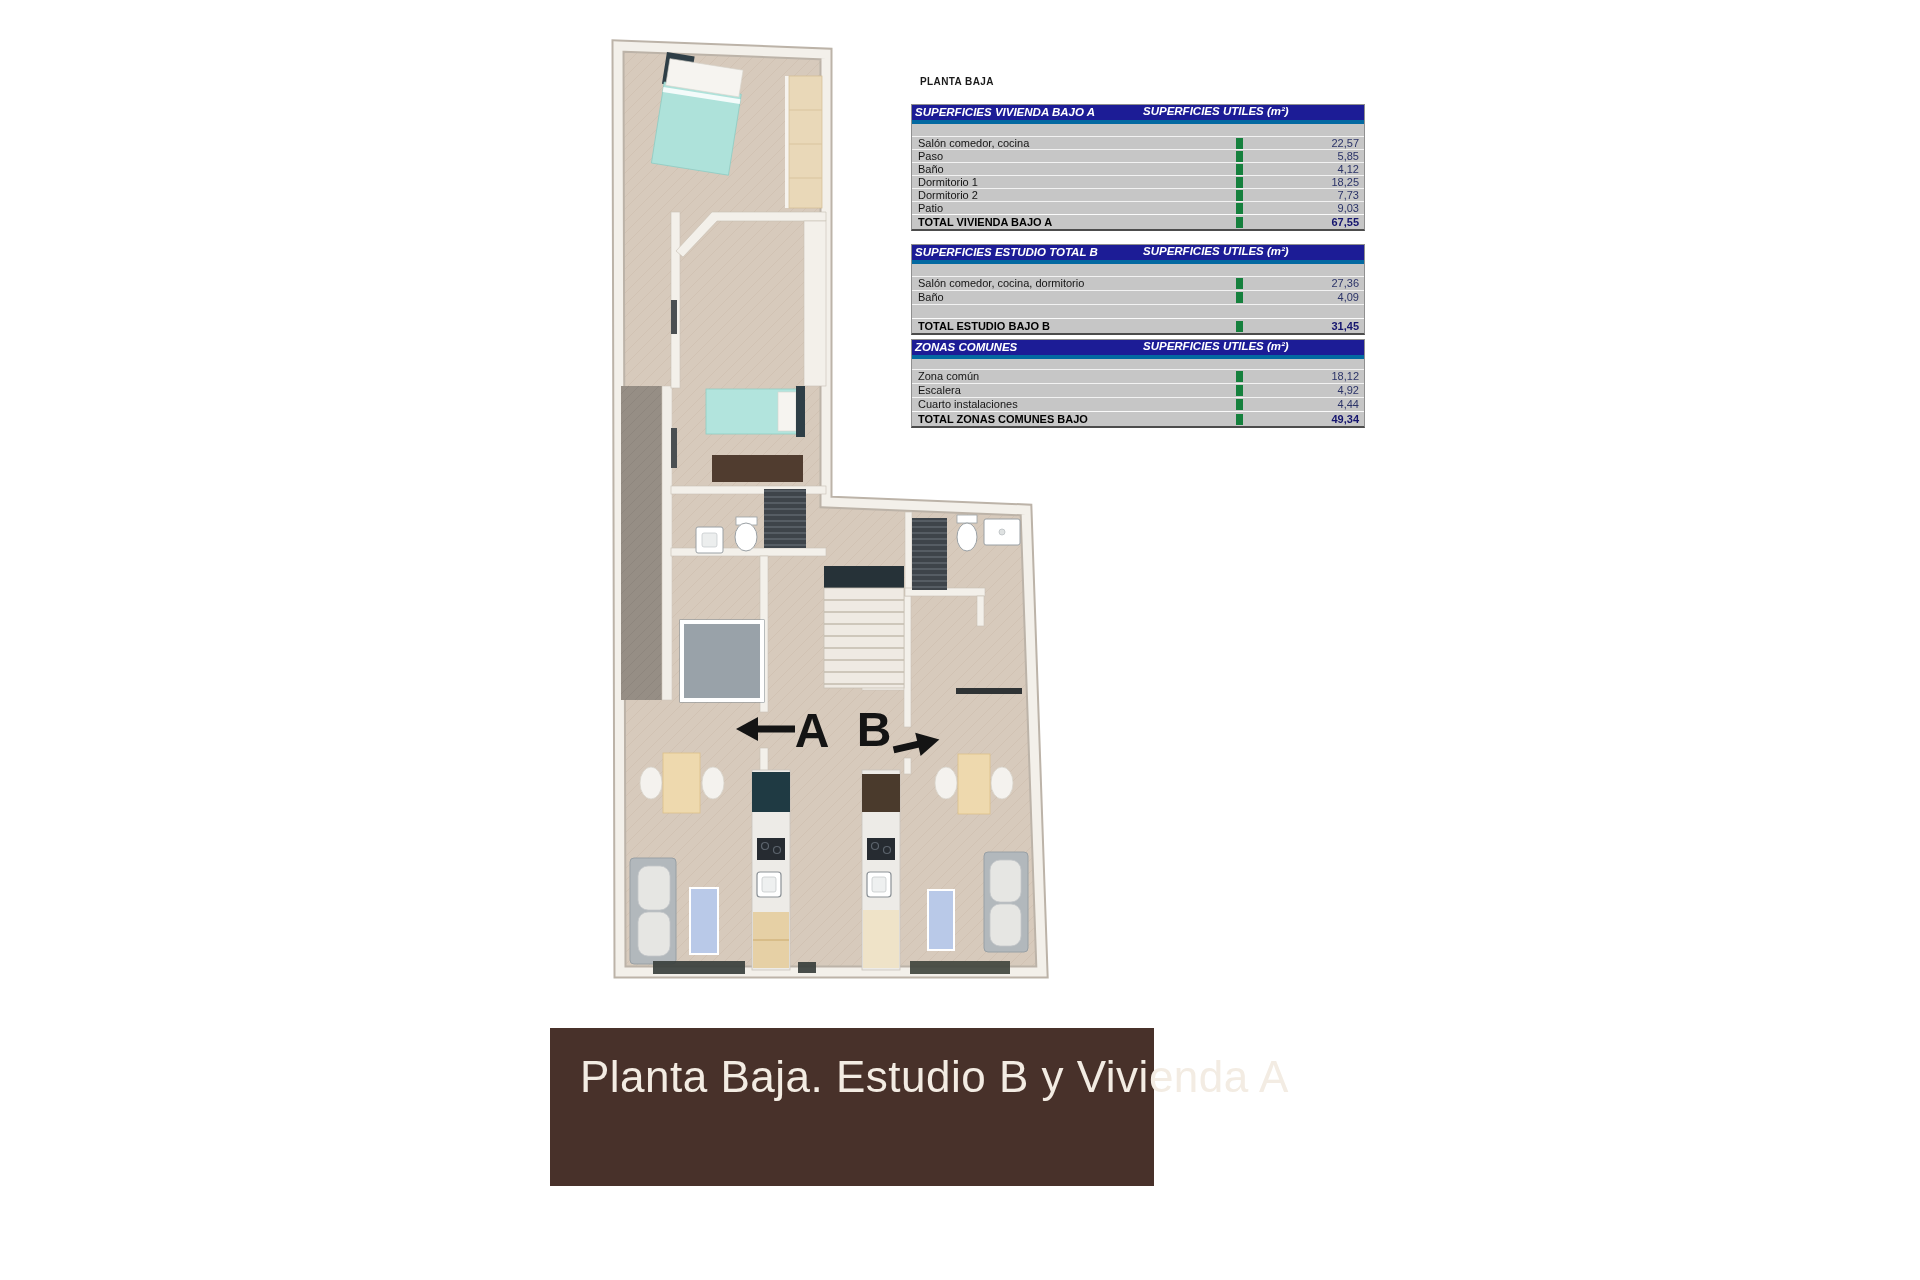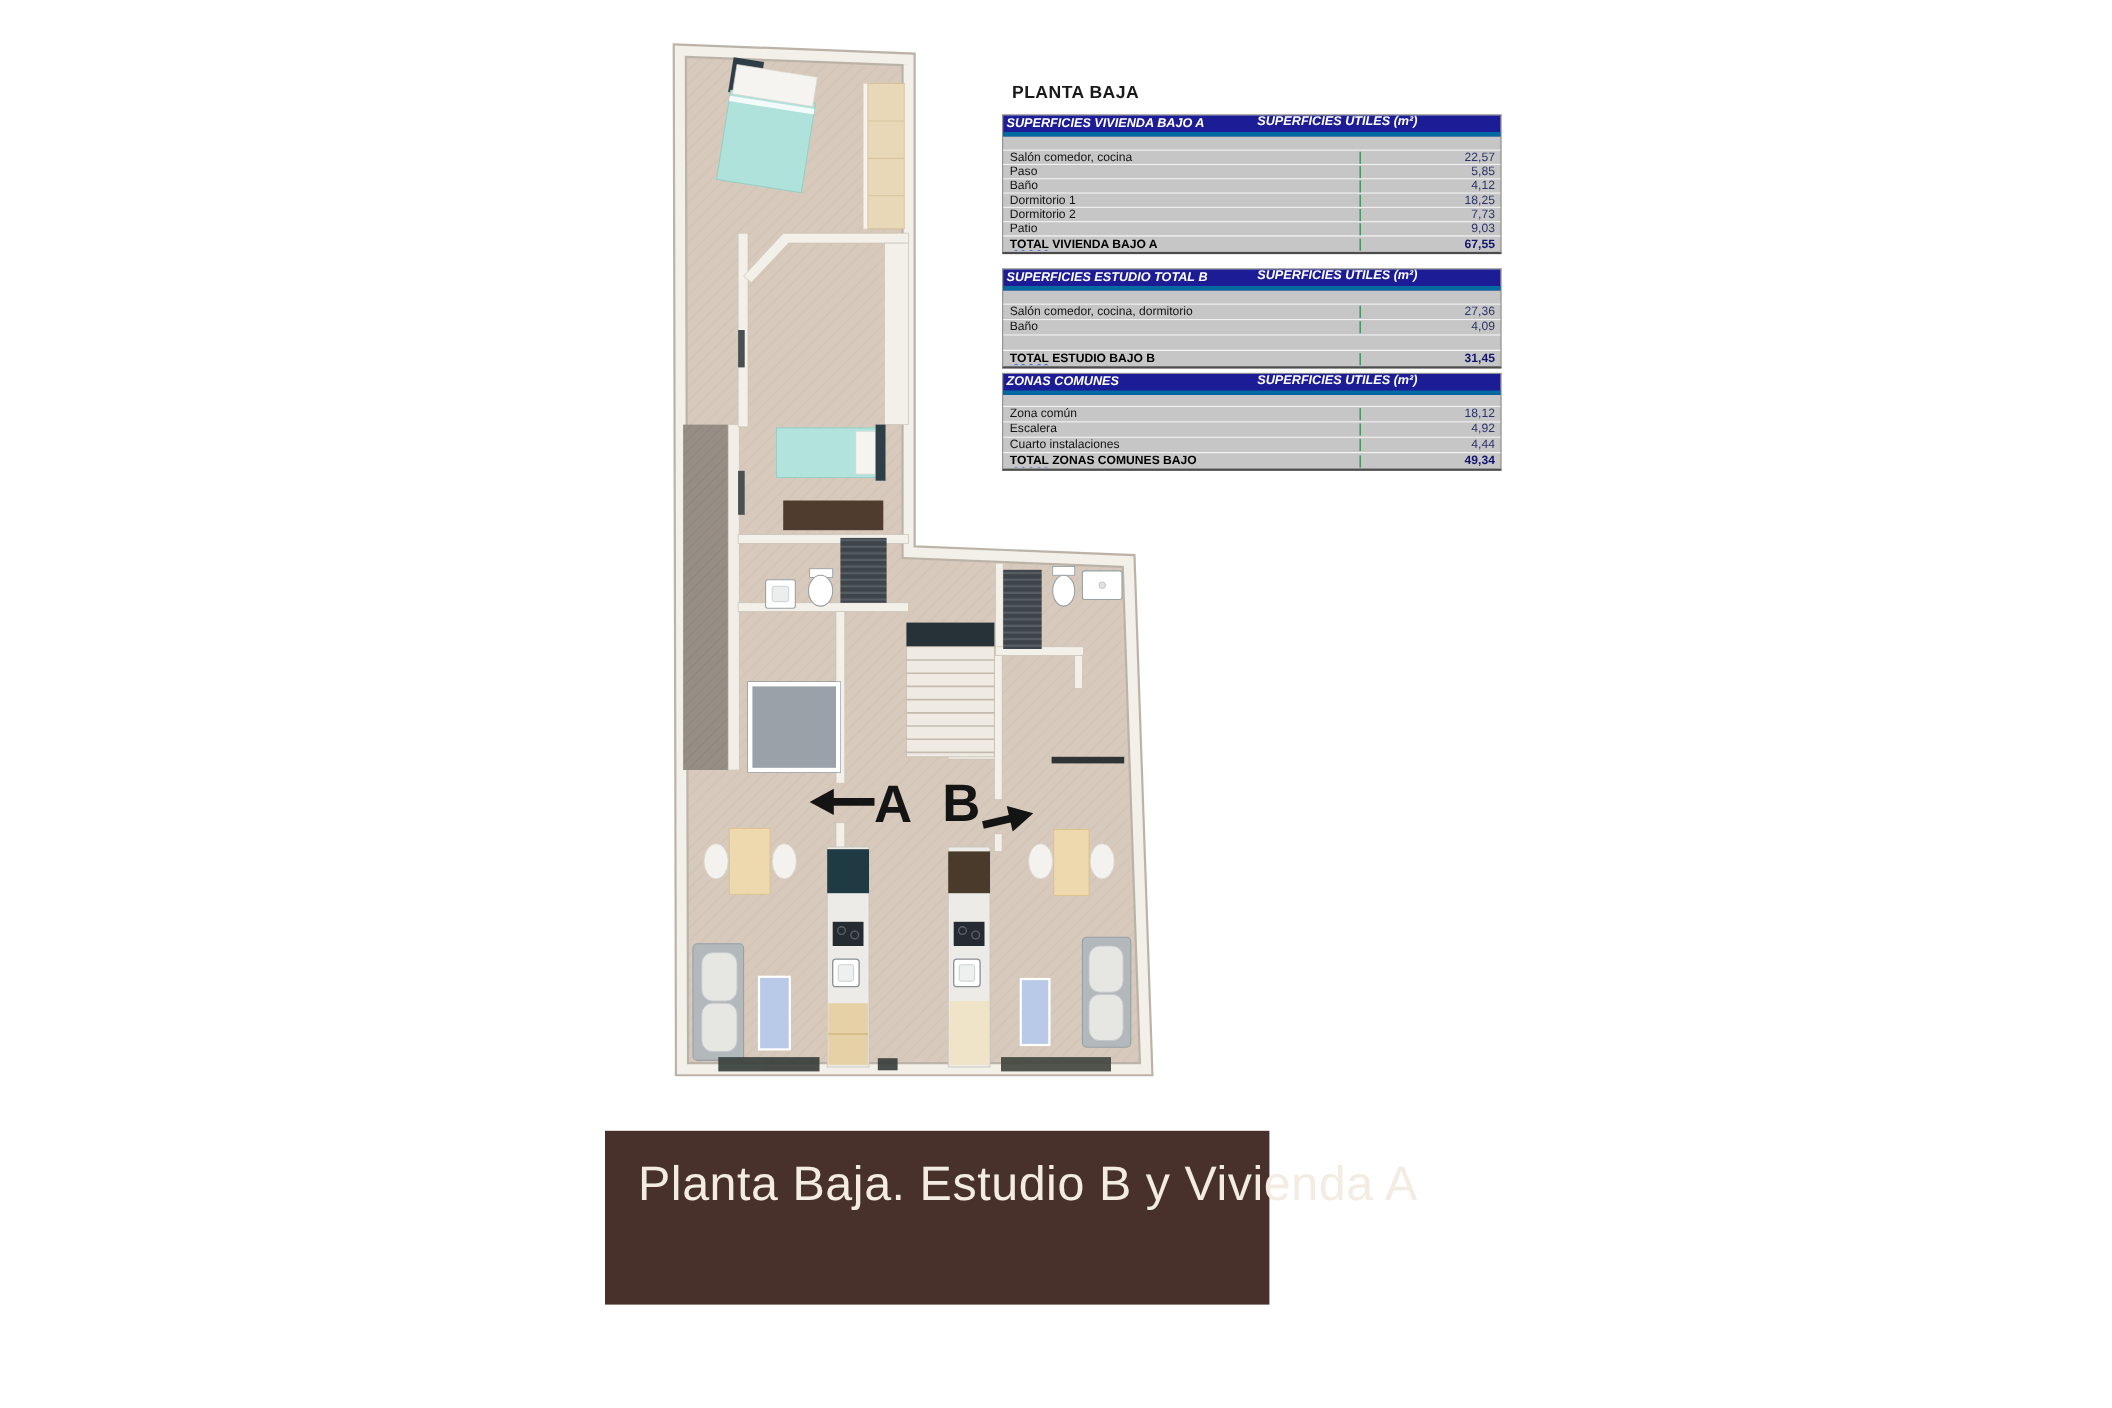--- a/index.html
+++ b/index.html
@@ -3,33 +3,33 @@
 <meta charset="utf-8">
 <style>
   html,body{margin:0;padding:0;background:#ffffff;}
   #canvas{position:relative;width:1920px;height:1280px;background:#ffffff;overflow:hidden;
           font-family:"Liberation Sans", sans-serif;}
 
   
   #plan-svg{position:absolute;left:590px;top:28px;width:480px;height:965px;}
 
   
-  .sheet-title{position:absolute;left:920px;top:76px;font-size:16px;font-weight:bold;
+  .sheet-title{position:absolute;left:920px;top:76px;font-size:10px;font-weight:bold;
                color:#1a1a1a;letter-spacing:.4px;}
   .tbl{position:absolute;left:911px;width:454px;background:#c6c6c6;
        border:1px solid #8f8f8f;border-bottom:2px solid #4c4c4c;box-sizing:border-box;
        font-size:11px;line-height:1;}
   .tbl-header{position:relative;display:flex;align-items:center;height:15px;background:#1c1c96;
               color:#ffffff;font-weight:bold;font-style:italic;font-size:11.5px;
               padding-left:3px;border-bottom:4px solid #0369a1;}
   .tbl-header .vh{position:absolute;left:231px;top:1px;}
   .spacer-row{height:12px;}
   .t-row{display:flex;align-items:center;height:12px;border-top:1px solid #f2f2f2;}
   .t-row .lbl{flex:1;padding-left:6px;color:#141414;white-space:nowrap;overflow:hidden;}
-  .t-row .val{width:128px;box-sizing:border-box;border-left:1px solid #15803d;
+  .t-row .val{width:128px;box-sizing:border-box;border-left:7px solid #15803d;
               text-align:right;padding-right:5px;color:#2b3368;}
   .t-row.tall{height:13px;}
   .t-row.total{height:14px;font-weight:bold;border-top:1px solid #fafafa;}
   .t-row.total .lbl{color:#000;}
   .t-row.total .val{color:#14146e;}
   .total-word{text-decoration:underline wavy #4462d8 1px;text-underline-offset:2px;}
 
   
   #banner{position:absolute;left:550px;top:1028px;width:604px;height:158px;background:#48312a;}
   #banner .caption{position:absolute;left:30px;top:24px;font-size:44px;color:#f3ece3;

